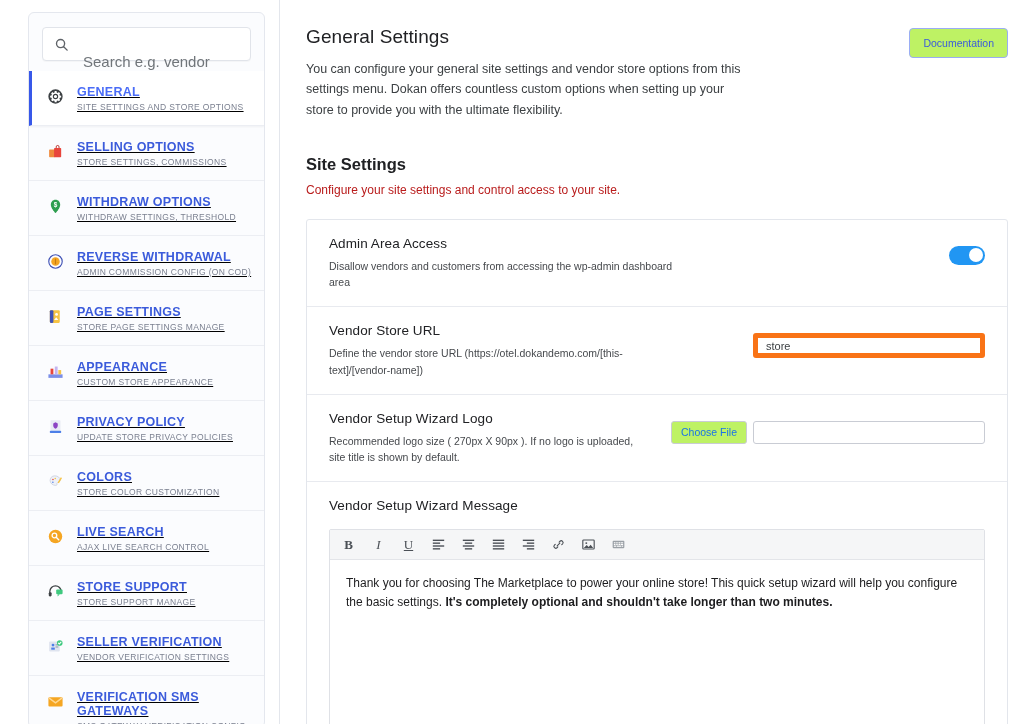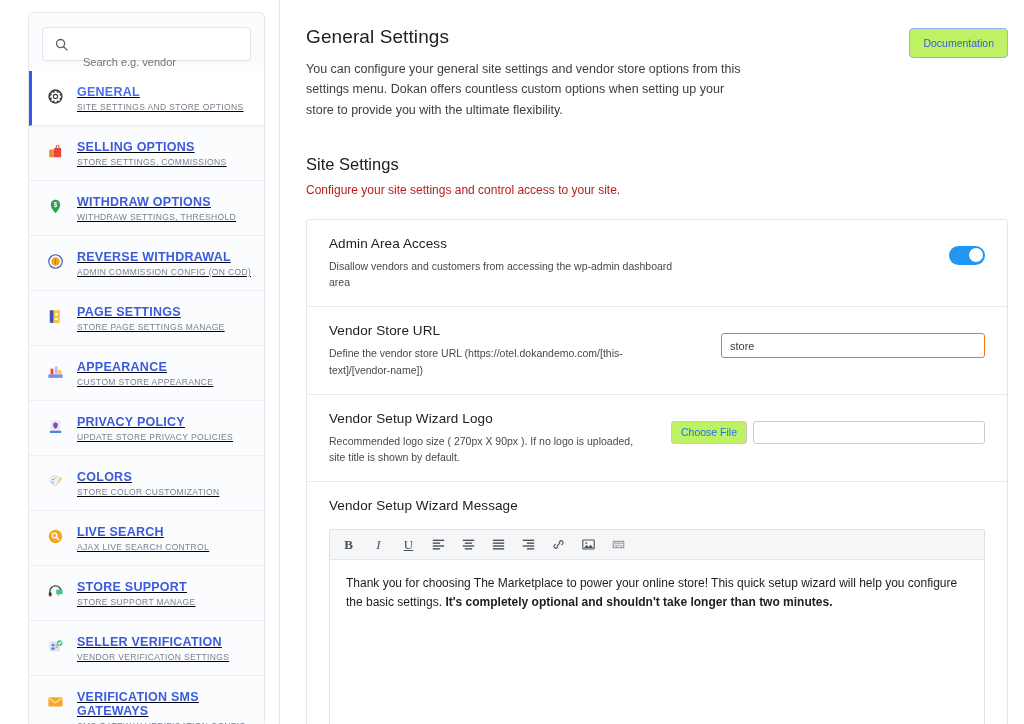--- a/index.html
+++ b/index.html
@@ -49,21 +49,21 @@
     align-items: center;
     padding: 0 10px;
     box-shadow: 0 1px 1px rgba(16,24,40,0.03);
   }
   .search-icon { width: 16px; height: 16px; flex: 0 0 16px; color:#5f6368; display:flex; align-items:center; justify-content:center;}
   .search-input {
     border: 0;
     outline: none;
     flex: 1;
     font-family: "Liberation Sans", sans-serif;
-    font-size: 11px;
+    font-size: 15px;
     color: #3c4043;
     padding-left: 14px;
     background: transparent;
     margin-top: 35px;
   }
   .search-input::placeholder { color: #70757a; }
 
   .nav-list { list-style: none; }
   .nav-item {
     display: flex;
@@ -143,21 +143,21 @@
     padding: 8px 13px;
     cursor: pointer;
     white-space: nowrap;
     margin-top: 2px;
   }
 
   .section-head { margin-top: 35px; }
   .section-title {
     font-size: 16.5px;
     color: #202124;
-    font-weight: 400;
+    font-weight: 700;
   }
   .section-desc {
     margin-top: 9px;
     font-size: 12px;
     color: #b91c1c;
   }
 
   .settings-card {
     margin-top: 22px;
     border: 1px solid #e3e6ec;
@@ -201,23 +201,23 @@
   }
   .toggle .knob {
     position: absolute;
     top: 2.5px; right: 2.5px;
     width: 14px; height: 14px;
     background: #ffffff;
     border-radius: 50%;
   }
 
   .text-input {
-    width: 264px;
+    width: 232px;
     height: 25px;
-    border: 1px solid #f97316;
+    border: 5px solid #f97316;
     border-radius: 3px;
     font-size: 11px;
     font-family: "Liberation Sans", sans-serif;
     padding: 0 8px;
     color: #3c4043;
     outline: none;
     background:#fff;
   }
 
   .file-field { display: flex; align-items: stretch; }

